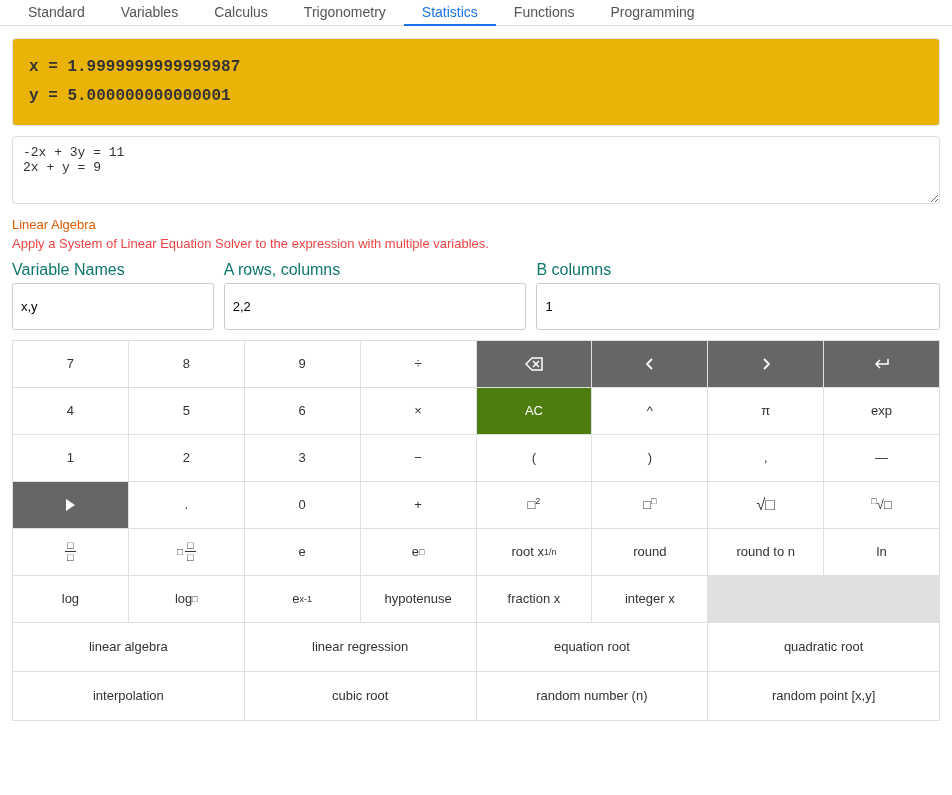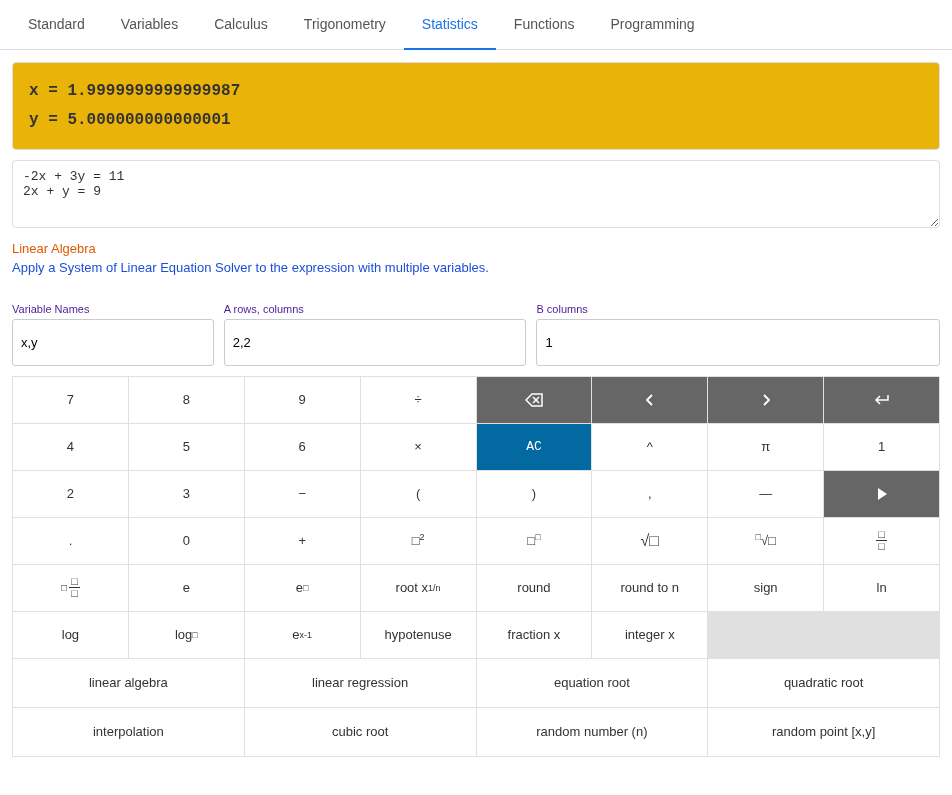--- a/index.html
+++ b/index.html
@@ -5,21 +5,21 @@
     * { box-sizing: border-box; margin: 0; padding: 0; }
     body { font-family: 'Segoe UI', Arial, sans-serif; font-size: 14px; background: #fff; color: #333; }
 
     
     .nav-tabs {
       display: flex;
       border-bottom: 1px solid #ddd;
       padding: 0 10px;
     }
     .nav-tab {
-      padding: 16px 18px;
+      padding: 4px 18px;
       cursor: pointer;
       color: #555;
       font-size: 14px;
       border-bottom: 2px solid transparent;
       margin-bottom: -1px;
     }
     .nav-tab.active { color: #1a73e8; border-bottom-color: #1a73e8; font-weight: 500; }
 
     
     .main { padding: 12px; }
@@ -54,42 +54,42 @@
 
     
     .section-label {
       color: #e05a00;
       font-size: 13px;
       margin-bottom: 4px;
       font-weight: 500;
     }
     .section-desc {
       font-size: 13px;
-      color: #1d4ed8;
-      margin-bottom: 28px;
+      color: #ef4444;
+      margin-bottom: 10px;
     }
 
     
     .param-row {
       display: flex;
       gap: 10px;
       margin-bottom: 10px;
       align-items: flex-start;
     }
     .param-group {
       display: flex;
       flex-direction: column;
       gap: 4px;
     }
     .param-group.wide { flex: 2; }
     .param-group.medium { flex: 3; justify-content: center; }
     .param-group.large { flex: 4; }
     .param-label {
-      font-size: 11px;
-      color: #4c1d95;
+      font-size: 16px;
+      color: #0f766e;
     }
     .param-input {
       border: 1px solid #ccc;
       border-radius: 3px;
       padding: 15px 8px;
       font-size: 13px;
       width: 100%;
       outline: none;
     }
 
@@ -112,23 +112,22 @@
       min-height: 46px;
       display: flex;
       align-items: center;
       justify-content: center;
     }
     .calc-btn.dark {
       background: #666;
       color: #fff;
     }
     .calc-btn.medium-dark {
-      background: #0369a1;
+      background: #4d7c0f;
       color: #fff;
-      font-family: Liberation Mono, monospace;
     }
 
     
     .bottom-rows {
       display: grid;
       grid-template-columns: repeat(4, 1fr);
       gap: 1px;
       background: #e0e0e0;
       border: 1px solid #e0e0e0;
       border-top: none;
@@ -234,20 +233,21 @@
       </svg>
     </button>
 
     <button class="calc-btn">4</button>
     <button class="calc-btn">5</button>
     <button class="calc-btn">6</button>
     <button class="calc-btn">×</button>
     <button class="calc-btn medium-dark">AC</button>
     <button class="calc-btn">^</button>
     <button class="calc-btn">π</button>
+    <button class="calc-btn">exp</button>
 
     <button class="calc-btn">1</button>
     <button class="calc-btn">2</button>
     <button class="calc-btn">3</button>
     <button class="calc-btn">−</button>
     <button class="calc-btn">(</button>
     <button class="calc-btn">)</button>
     <button class="calc-btn">,</button>
     <button class="calc-btn">—</button>
 
@@ -285,21 +285,20 @@
           <div class="frac-top">□</div>
           <div class="frac-bot">□</div>
         </div>
       </div>
     </button>
     <button class="calc-btn">e</button>
     <button class="calc-btn">e<sup class="sup">□</sup></button>
     <button class="calc-btn">root x<sup class="sup">1/n</sup></button>
     <button class="calc-btn">round</button>
     <button class="calc-btn">round to n</button>
-    <button class="calc-btn">sign</button>
 
     <button class="calc-btn">ln</button>
     <button class="calc-btn">log</button>
     <button class="calc-btn">log<sub class="sub">□</sub></button>
     <button class="calc-btn">e<sup class="sup">x-1</sup></button>
     <button class="calc-btn">hypotenuse</button>
     <button class="calc-btn">fraction x</button>
     <button class="calc-btn">integer x</button>
 
   </div>

